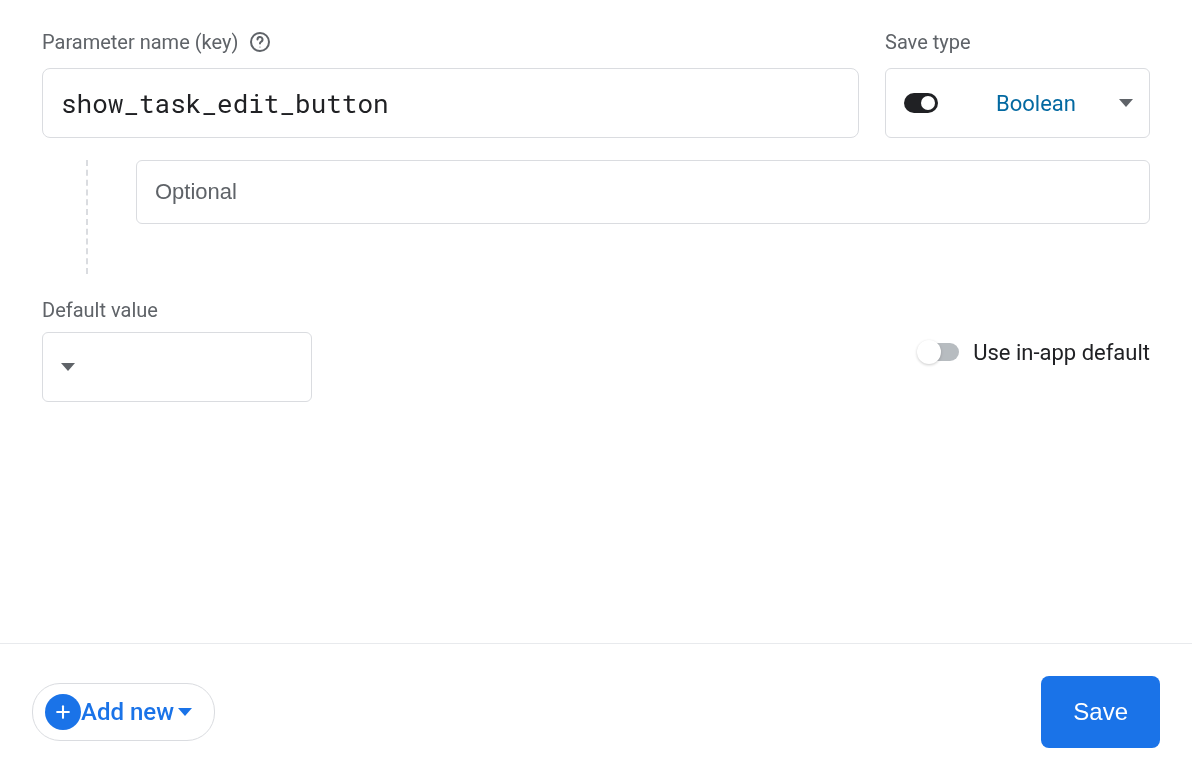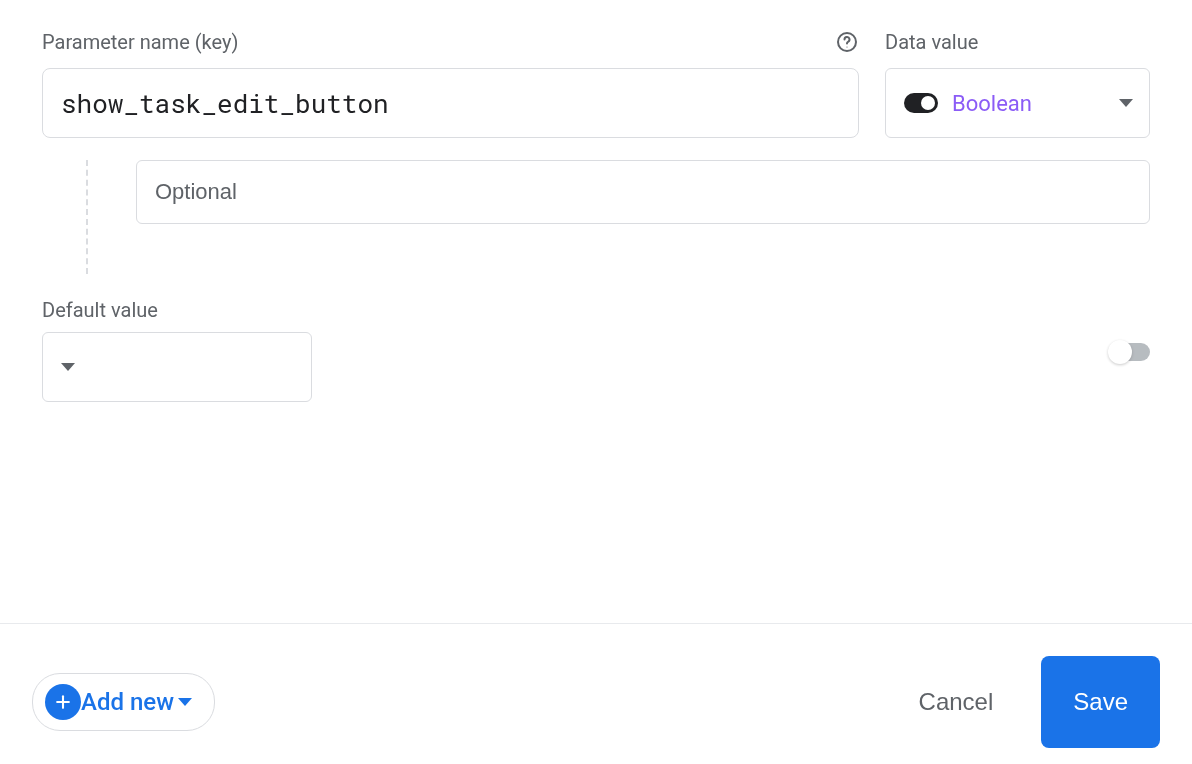--- a/index.html
+++ b/index.html
@@ -29,21 +29,20 @@
       width: 265px;
     }
     .label {
       font-size: 20px;
       color: #5f6368;
       font-weight: 400;
       margin-bottom: 14px;
       display: flex;
       align-items: center;
       gap: 10px;
-      justify-content: space-between;
     }
     .help-icon {
       display: inline-flex;
       align-items: center;
       justify-content: center;
       width: 24px;
       height: 24px;
       color: #5f6368;
     }
     .help-icon svg {
@@ -86,21 +85,22 @@
       right: 3px;
       top: 3px;
       width: 14px;
       height: 14px;
       border-radius: 50%;
       background: #fff;
     }
     .type-text {
       flex: 1;
       font-size: 22px;
-      color: #8b5cf6;
+      color: #0369a1;
+      margin-left: 44px;
     }
     .caret-down {
       width: 0;
       height: 0;
       border-left: 7px solid transparent;
       border-right: 7px solid transparent;
       border-top: 8px solid #5f6368;
     }
     .desc-section {
       margin-top: 22px;
@@ -243,21 +243,21 @@
       padding: 14px 24px;
       margin-right: 24px;
     }
     .save-btn {
       background: #1a73e8;
       border: none;
       color: #fff;
       font-size: 24px;
       font-weight: 500;
       cursor: pointer;
-      padding: 32px 32px;
+      padding: 22px 32px;
       border-radius: 8px;
     }
   </style>
 </head>
 <body>
 
 <div class="content">
   <div class="top-row">
     <div class="col-left">
       <div class="label">
@@ -267,21 +267,21 @@
             <circle cx="12" cy="12" r="9"></circle>
             <path d="M9.5 9.5 a2.5 2.5 0 1 1 3.5 2.3 c-0.8 0.4 -1 0.9 -1 1.7" stroke-linecap="round"></path>
             <circle cx="12" cy="17" r="0.6" fill="#5f6368" stroke="none"></circle>
           </svg>
         </span>
       </div>
       <input type="text" class="text-input" value="show_task_edit_button" style="">
     </div>
     <div class="col-right">
       <div class="label">
-        <span>Data value</span>
+        <span>Save type</span>
       </div>
       <div class="type-select">
         <div class="type-icon"></div>
         <div class="type-text">Boolean</div>
         <div class="caret-down"></div>
       </div>
     </div>
   </div>
 
   <div class="desc-section">
@@ -292,31 +292,31 @@
     <div class="default-left">
       <div class="default-label">Default value</div>
       <div class="default-select">
         <div class="caret-down"></div>
       </div>
     </div>
     <div class="inapp-toggle">
       <div class="toggle-track">
         <div class="toggle-thumb"></div>
       </div>
+      <div class="inapp-label">Use in-app default</div>
     </div>
   </div>
 </div>
 
 <div class="footer">
   <div class="add-new-btn">
     <div class="plus-circle">
       <svg viewBox="0 0 24 24" fill="none" stroke="#fff" stroke-width="2.5" stroke-linecap="round">
         <line x1="12" y1="5" x2="12" y2="19"></line>
         <line x1="5" y1="12" x2="19" y2="12"></line>
       </svg>
     </div>
     <span>Add new</span>
     <div class="add-caret"></div>
   </div>
   <div class="footer-spacer"></div>
-  <button class="cancel-btn">Cancel</button>
   <button class="save-btn">Save</button>
 </div>
 
 </body></html>

